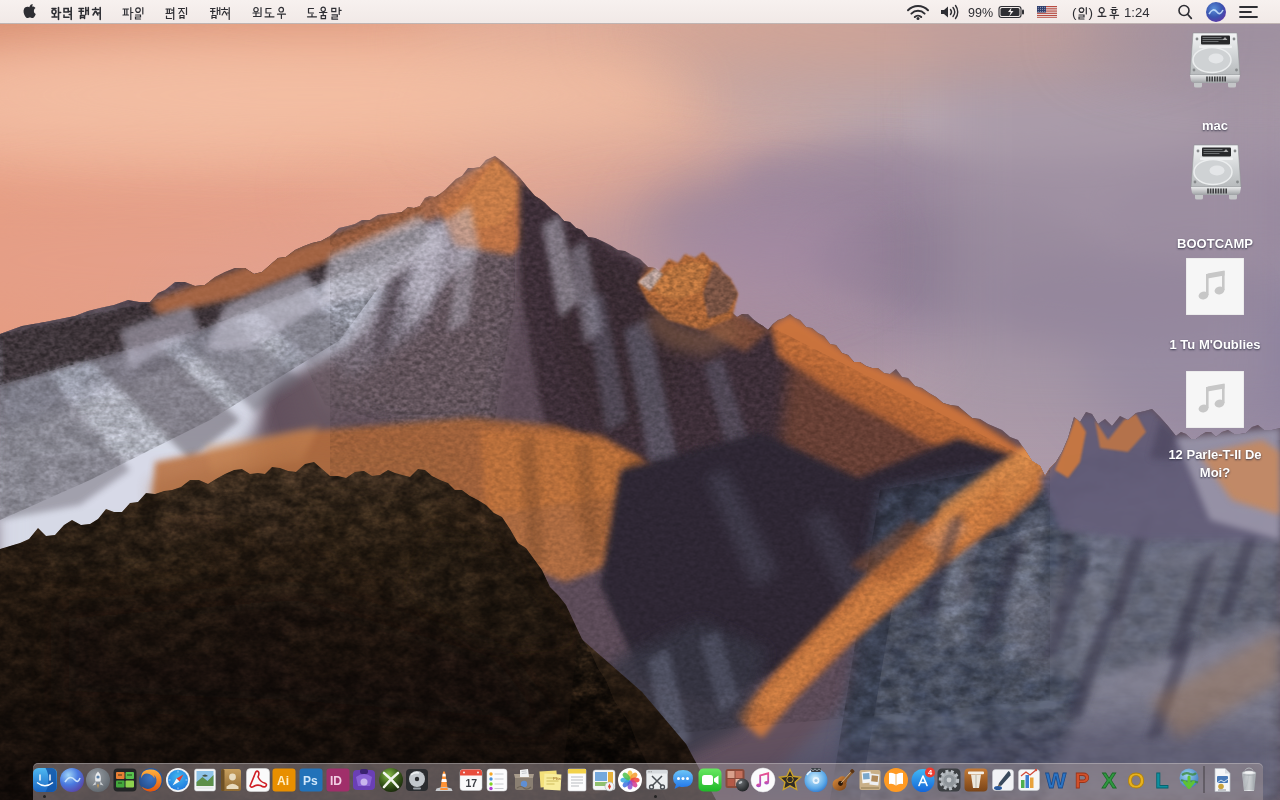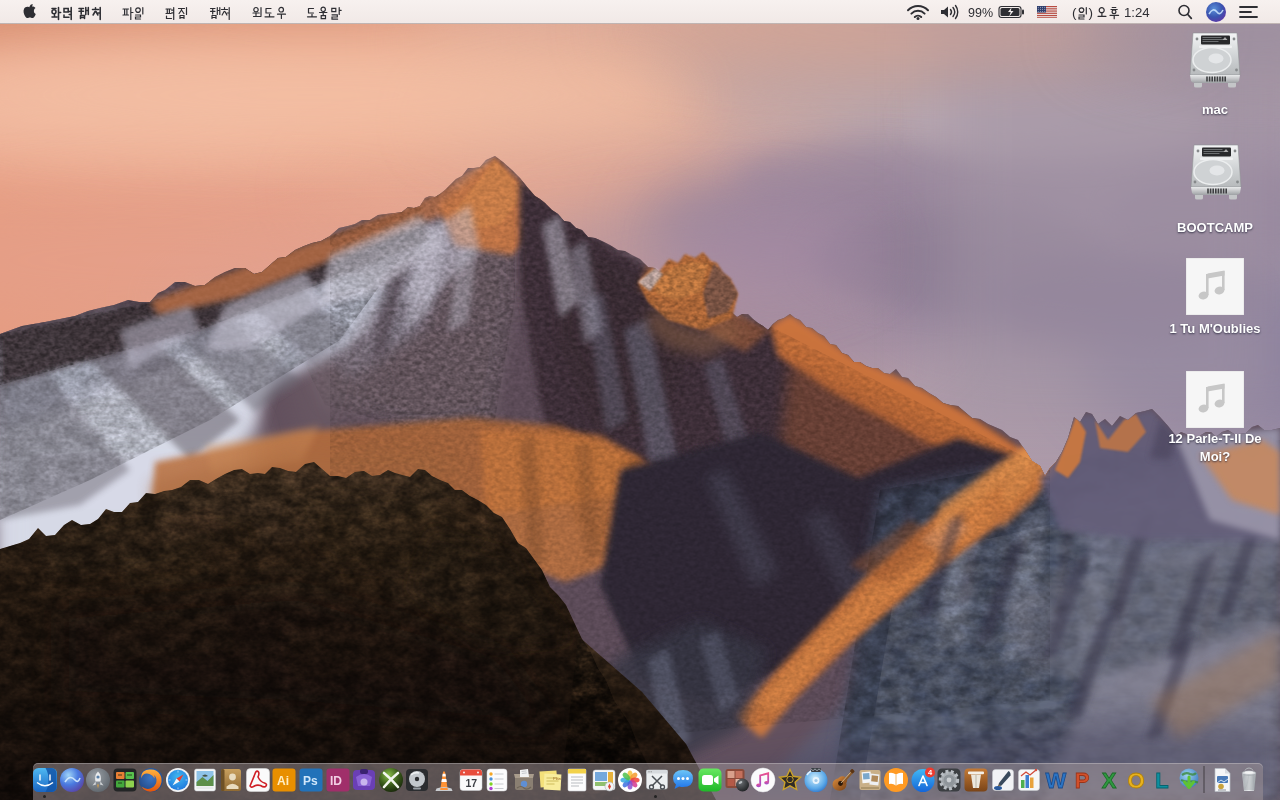--- a/index.html
+++ b/index.html
@@ -3,21 +3,21 @@
 <meta charset="utf-8">
 <style>
   html,body{margin:0;padding:0;width:1280px;height:800px;overflow:hidden;
     font-family:"Liberation Sans",sans-serif;}
   #desktop{position:relative;width:1280px;height:800px;background:#ef4444;}
   #wall{position:absolute;left:0;top:0;}
   #menubar{position:absolute;left:0;top:0;width:1280px;height:24px;
     background:linear-gradient(#f7f1ef,#f1e9e7);
     border-bottom:1px solid rgba(90,70,70,.35);box-sizing:border-box;}
   .dlabel{position:absolute;color:#fff;font-size:13px;font-weight:bold;
-    text-align:center;text-shadow:0 1px 2px rgba(40,40,60,.85);letter-spacing:0px;}
+    text-align:center;text-shadow:0 1px 2px rgba(40,40,60,.85);letter-spacing:0px;margin-top:16px;}
   #dock{position:absolute;left:33px;top:763px;width:1230px;height:37px;
     background:rgba(160,148,152,.52);border-radius:5px 5px 0 0;
     box-shadow:inset 0 1px 0 rgba(255,255,255,.25);}
   .di{position:absolute;top:768px;width:26px;height:26px;}
 </style>
 </head>
 <body>
 <div id="desktop">
 <svg id="wall" width="1280" height="800" viewBox="0 0 1280 800" xmlns="http://www.w3.org/2000/svg">
 <defs>

